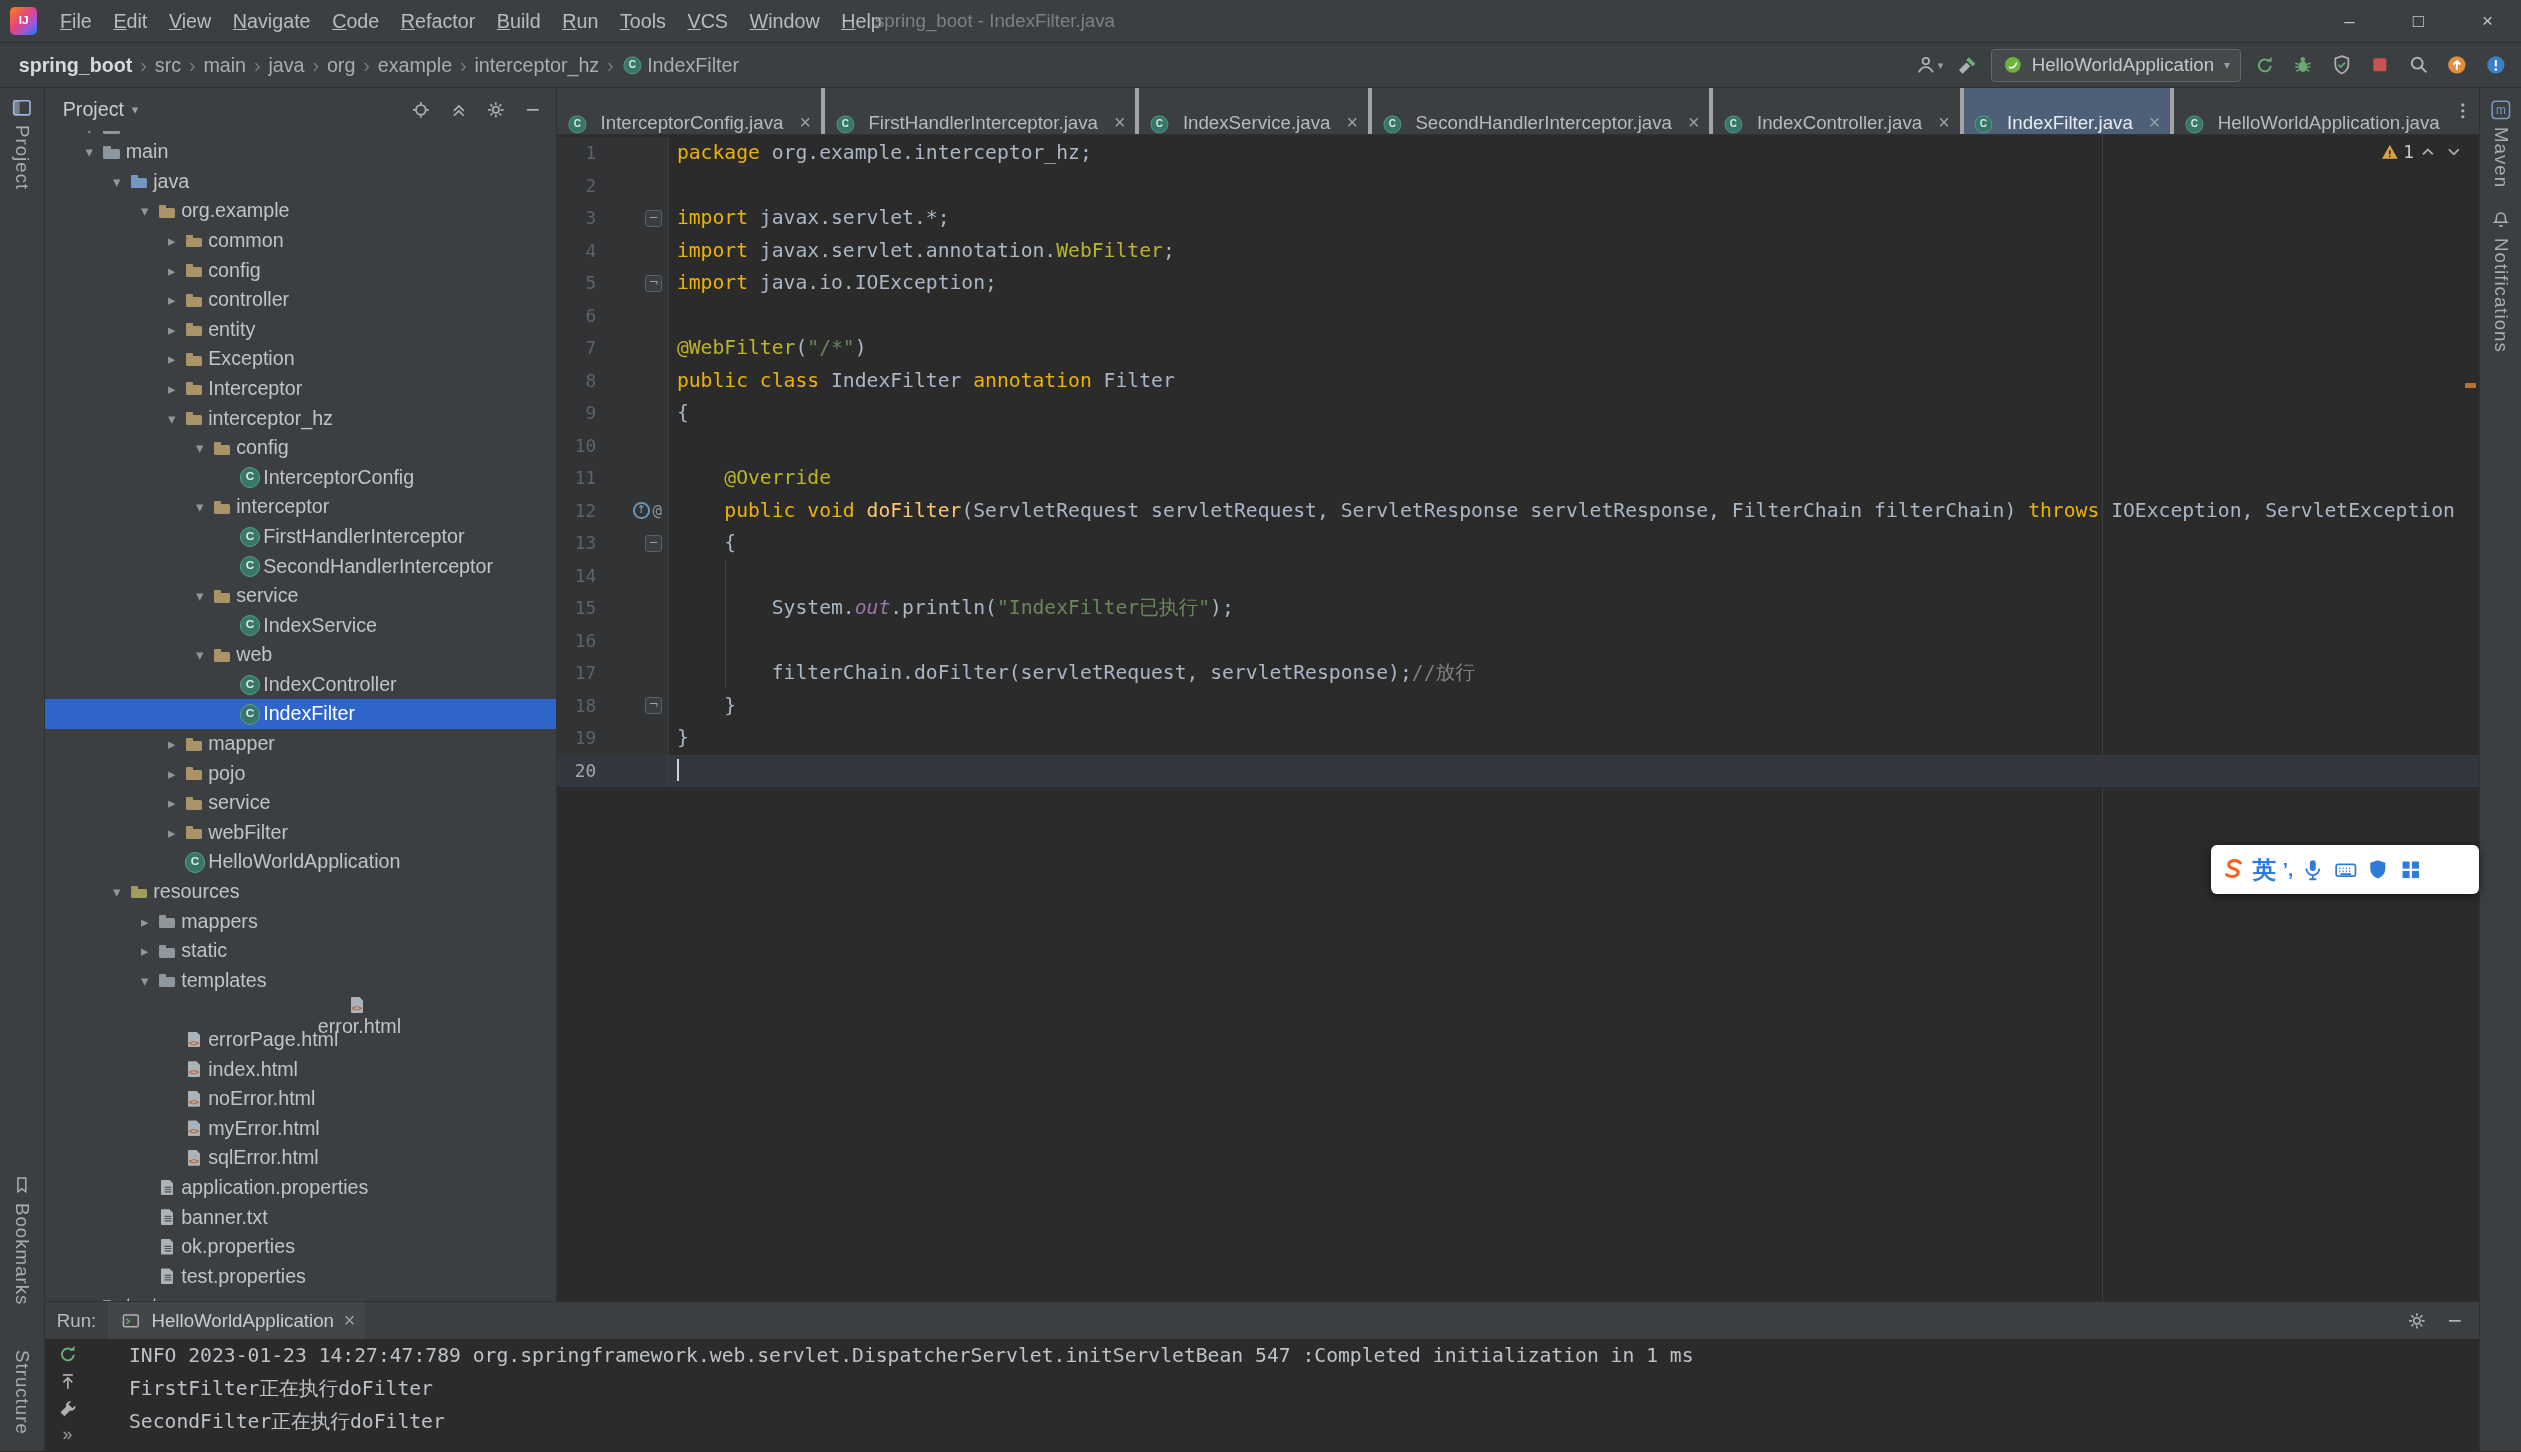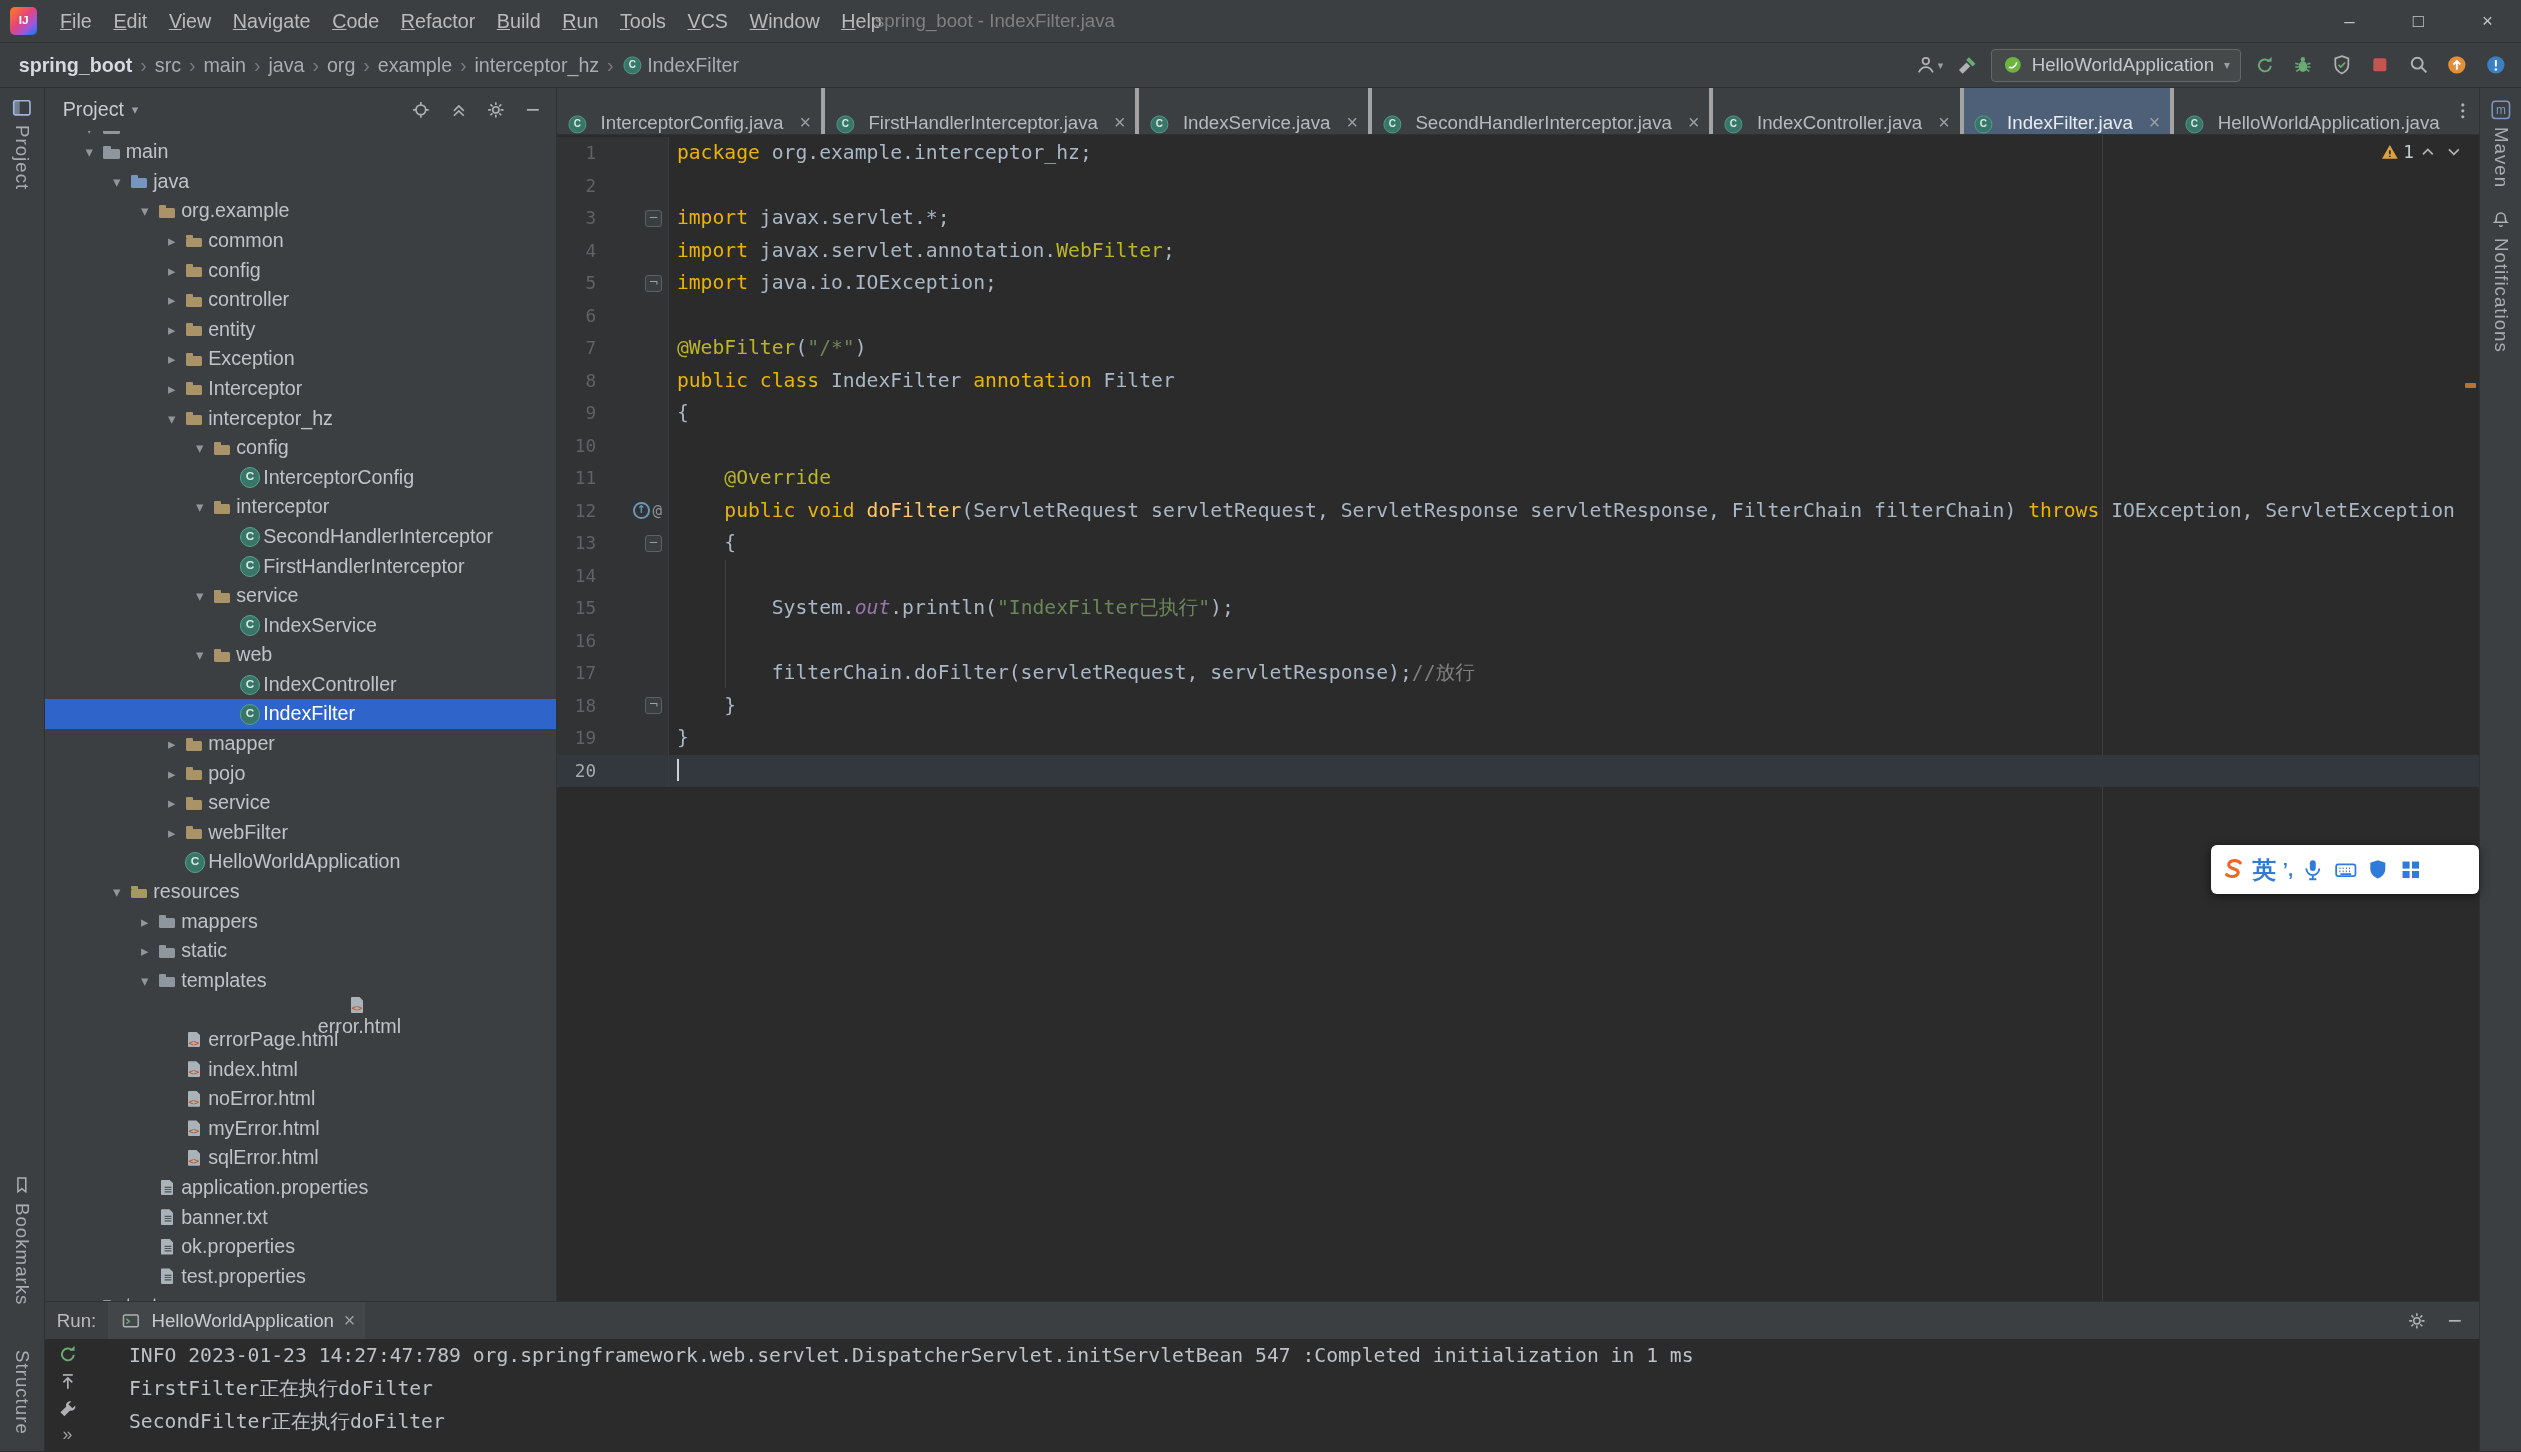--- a/index.html
+++ b/index.html
@@ -369,26 +369,26 @@
               <span class="tree-label">InterceptorConfig</span>
             </div>
             <div class="tree-row" style="padding-left: 142px;">
               <span class="tree-chev">▾</span>
               <span class="ti ti-package"></span>
               <span class="tree-label">interceptor</span>
             </div>
             <div class="tree-row" style="padding-left: 169px;">
               <span class="tree-chev"></span>
               <span class="ti ti-class"></span>
+              <span class="tree-label">FirstHandlerInterceptor</span>
+            </div>
+            <div class="tree-row" style="padding-left: 169px;">
+              <span class="tree-chev"></span>
+              <span class="ti ti-class"></span>
               <span class="tree-label">SecondHandlerInterceptor</span>
-            </div>
-            <div class="tree-row" style="padding-left: 169px;">
-              <span class="tree-chev"></span>
-              <span class="ti ti-class"></span>
-              <span class="tree-label">FirstHandlerInterceptor</span>
             </div>
             <div class="tree-row" style="padding-left: 142px;">
               <span class="tree-chev">▾</span>
               <span class="ti ti-package"></span>
               <span class="tree-label">service</span>
             </div>
             <div class="tree-row" style="padding-left: 169px;">
               <span class="tree-chev"></span>
               <span class="ti ti-class"></span>
               <span class="tree-label">IndexService</span>

